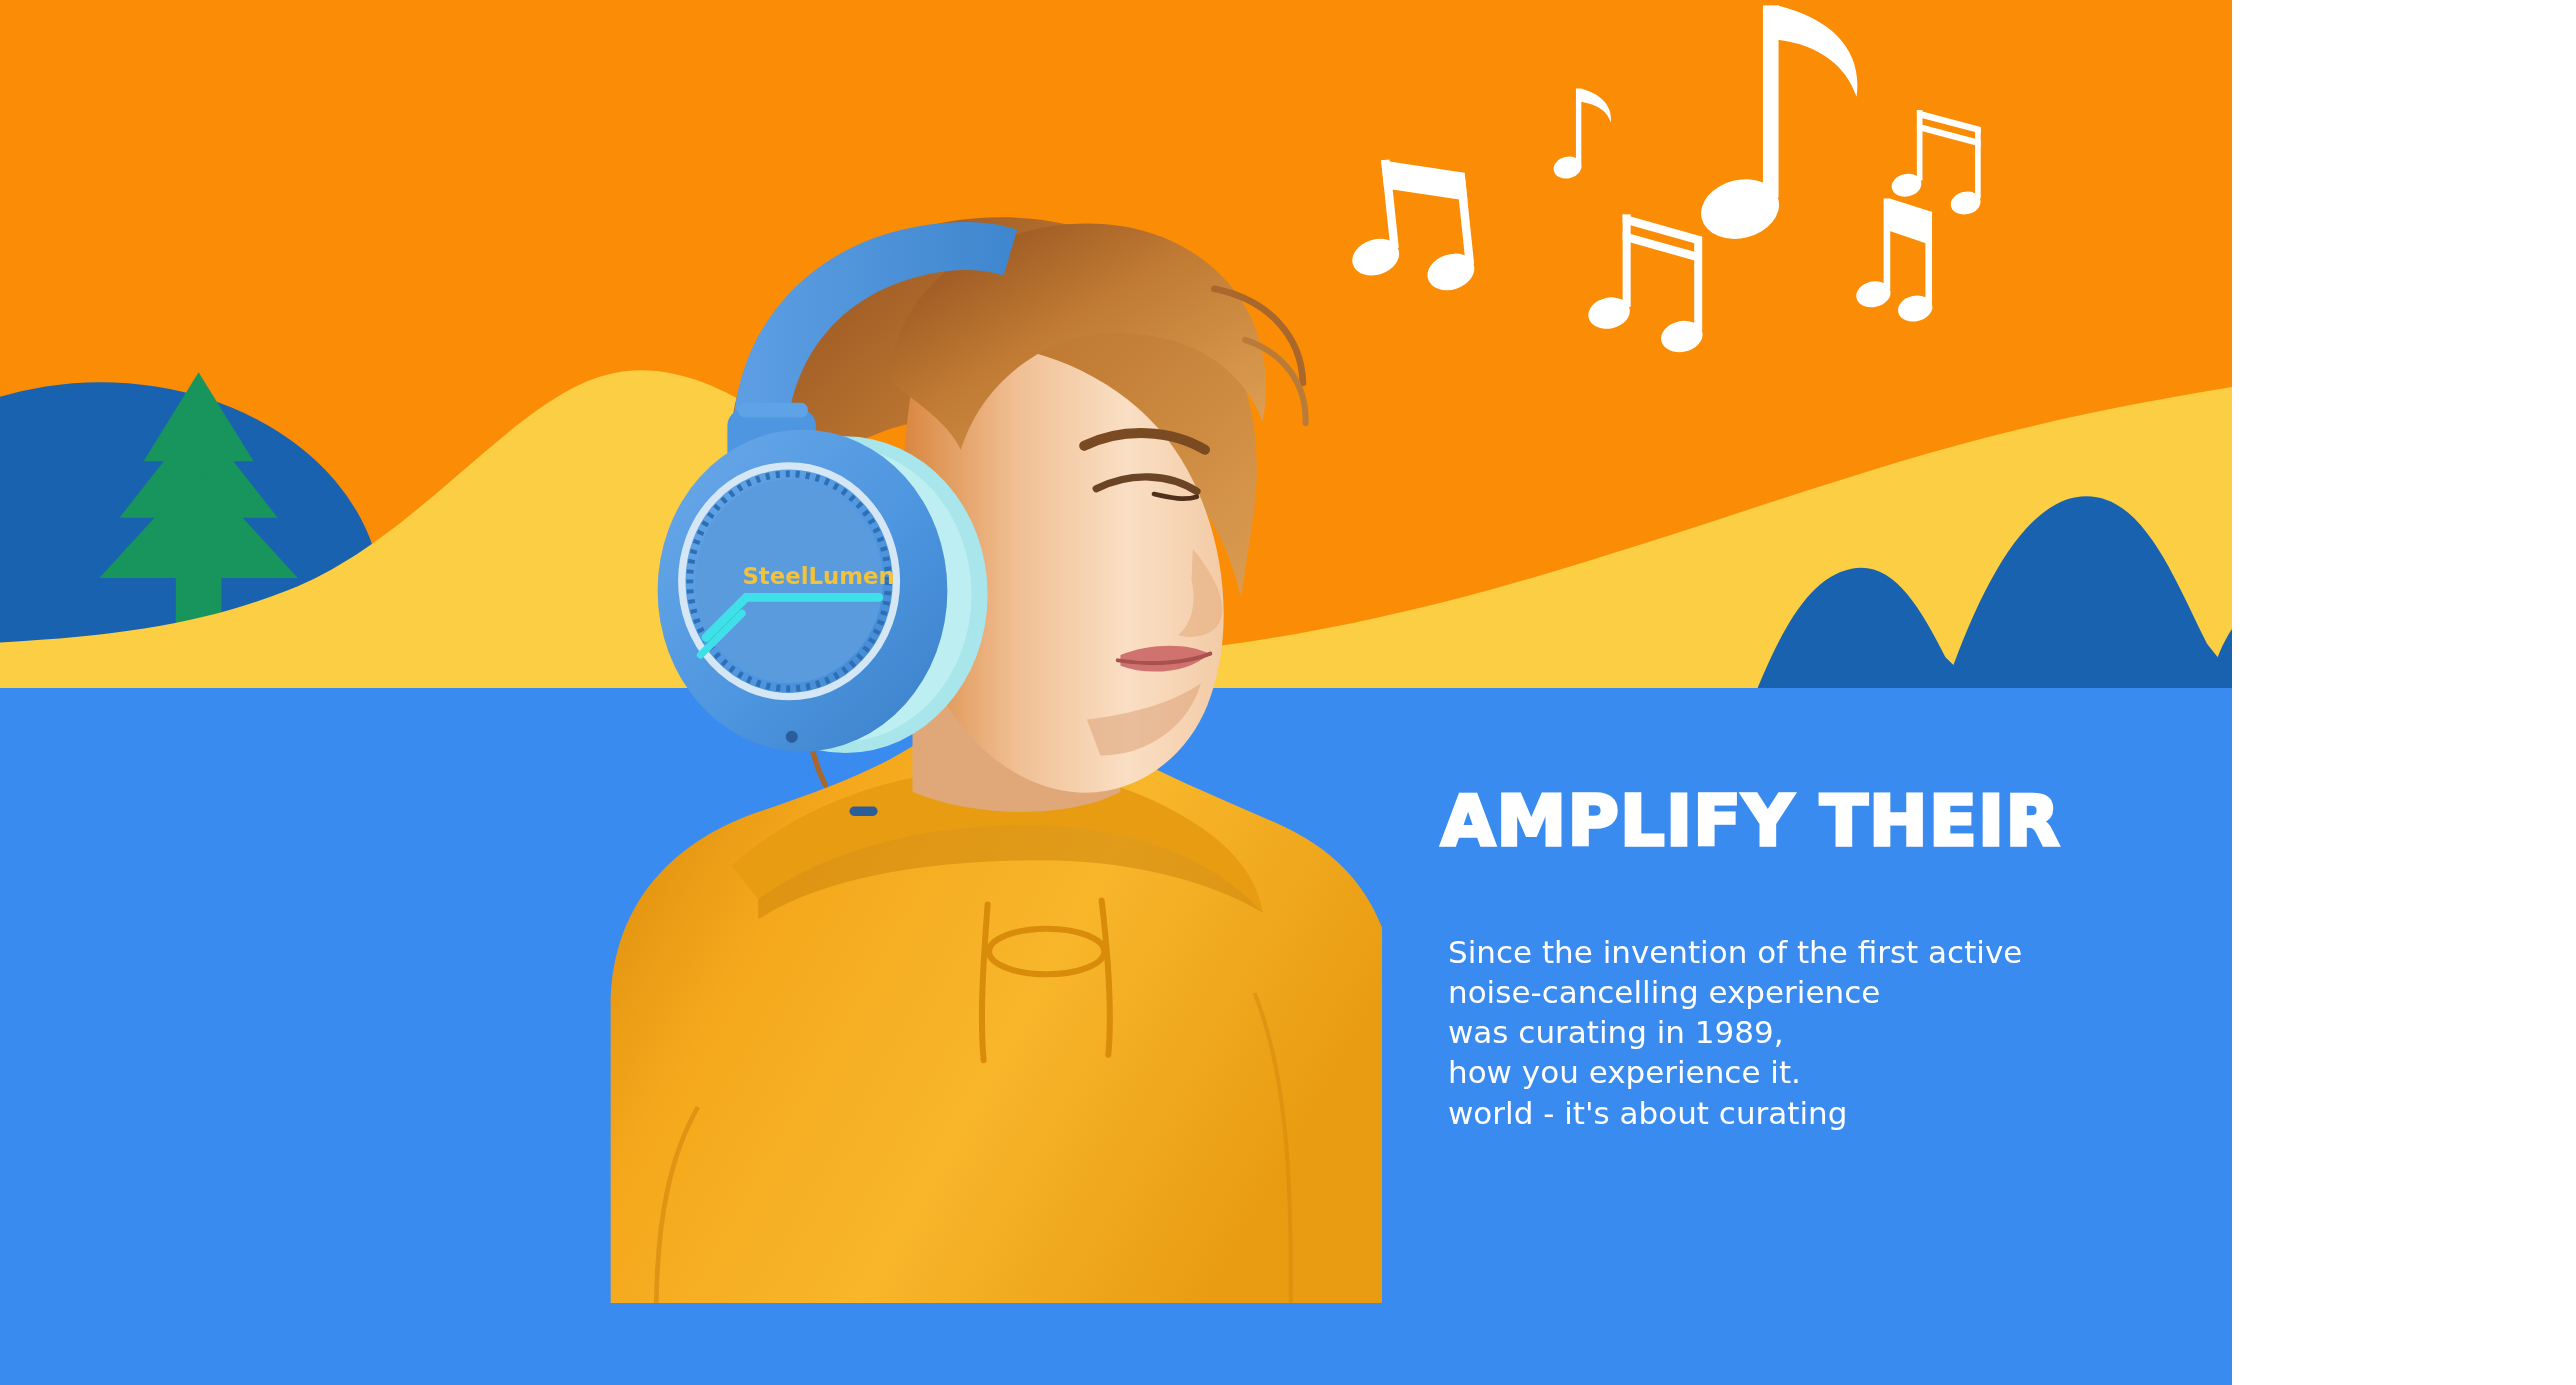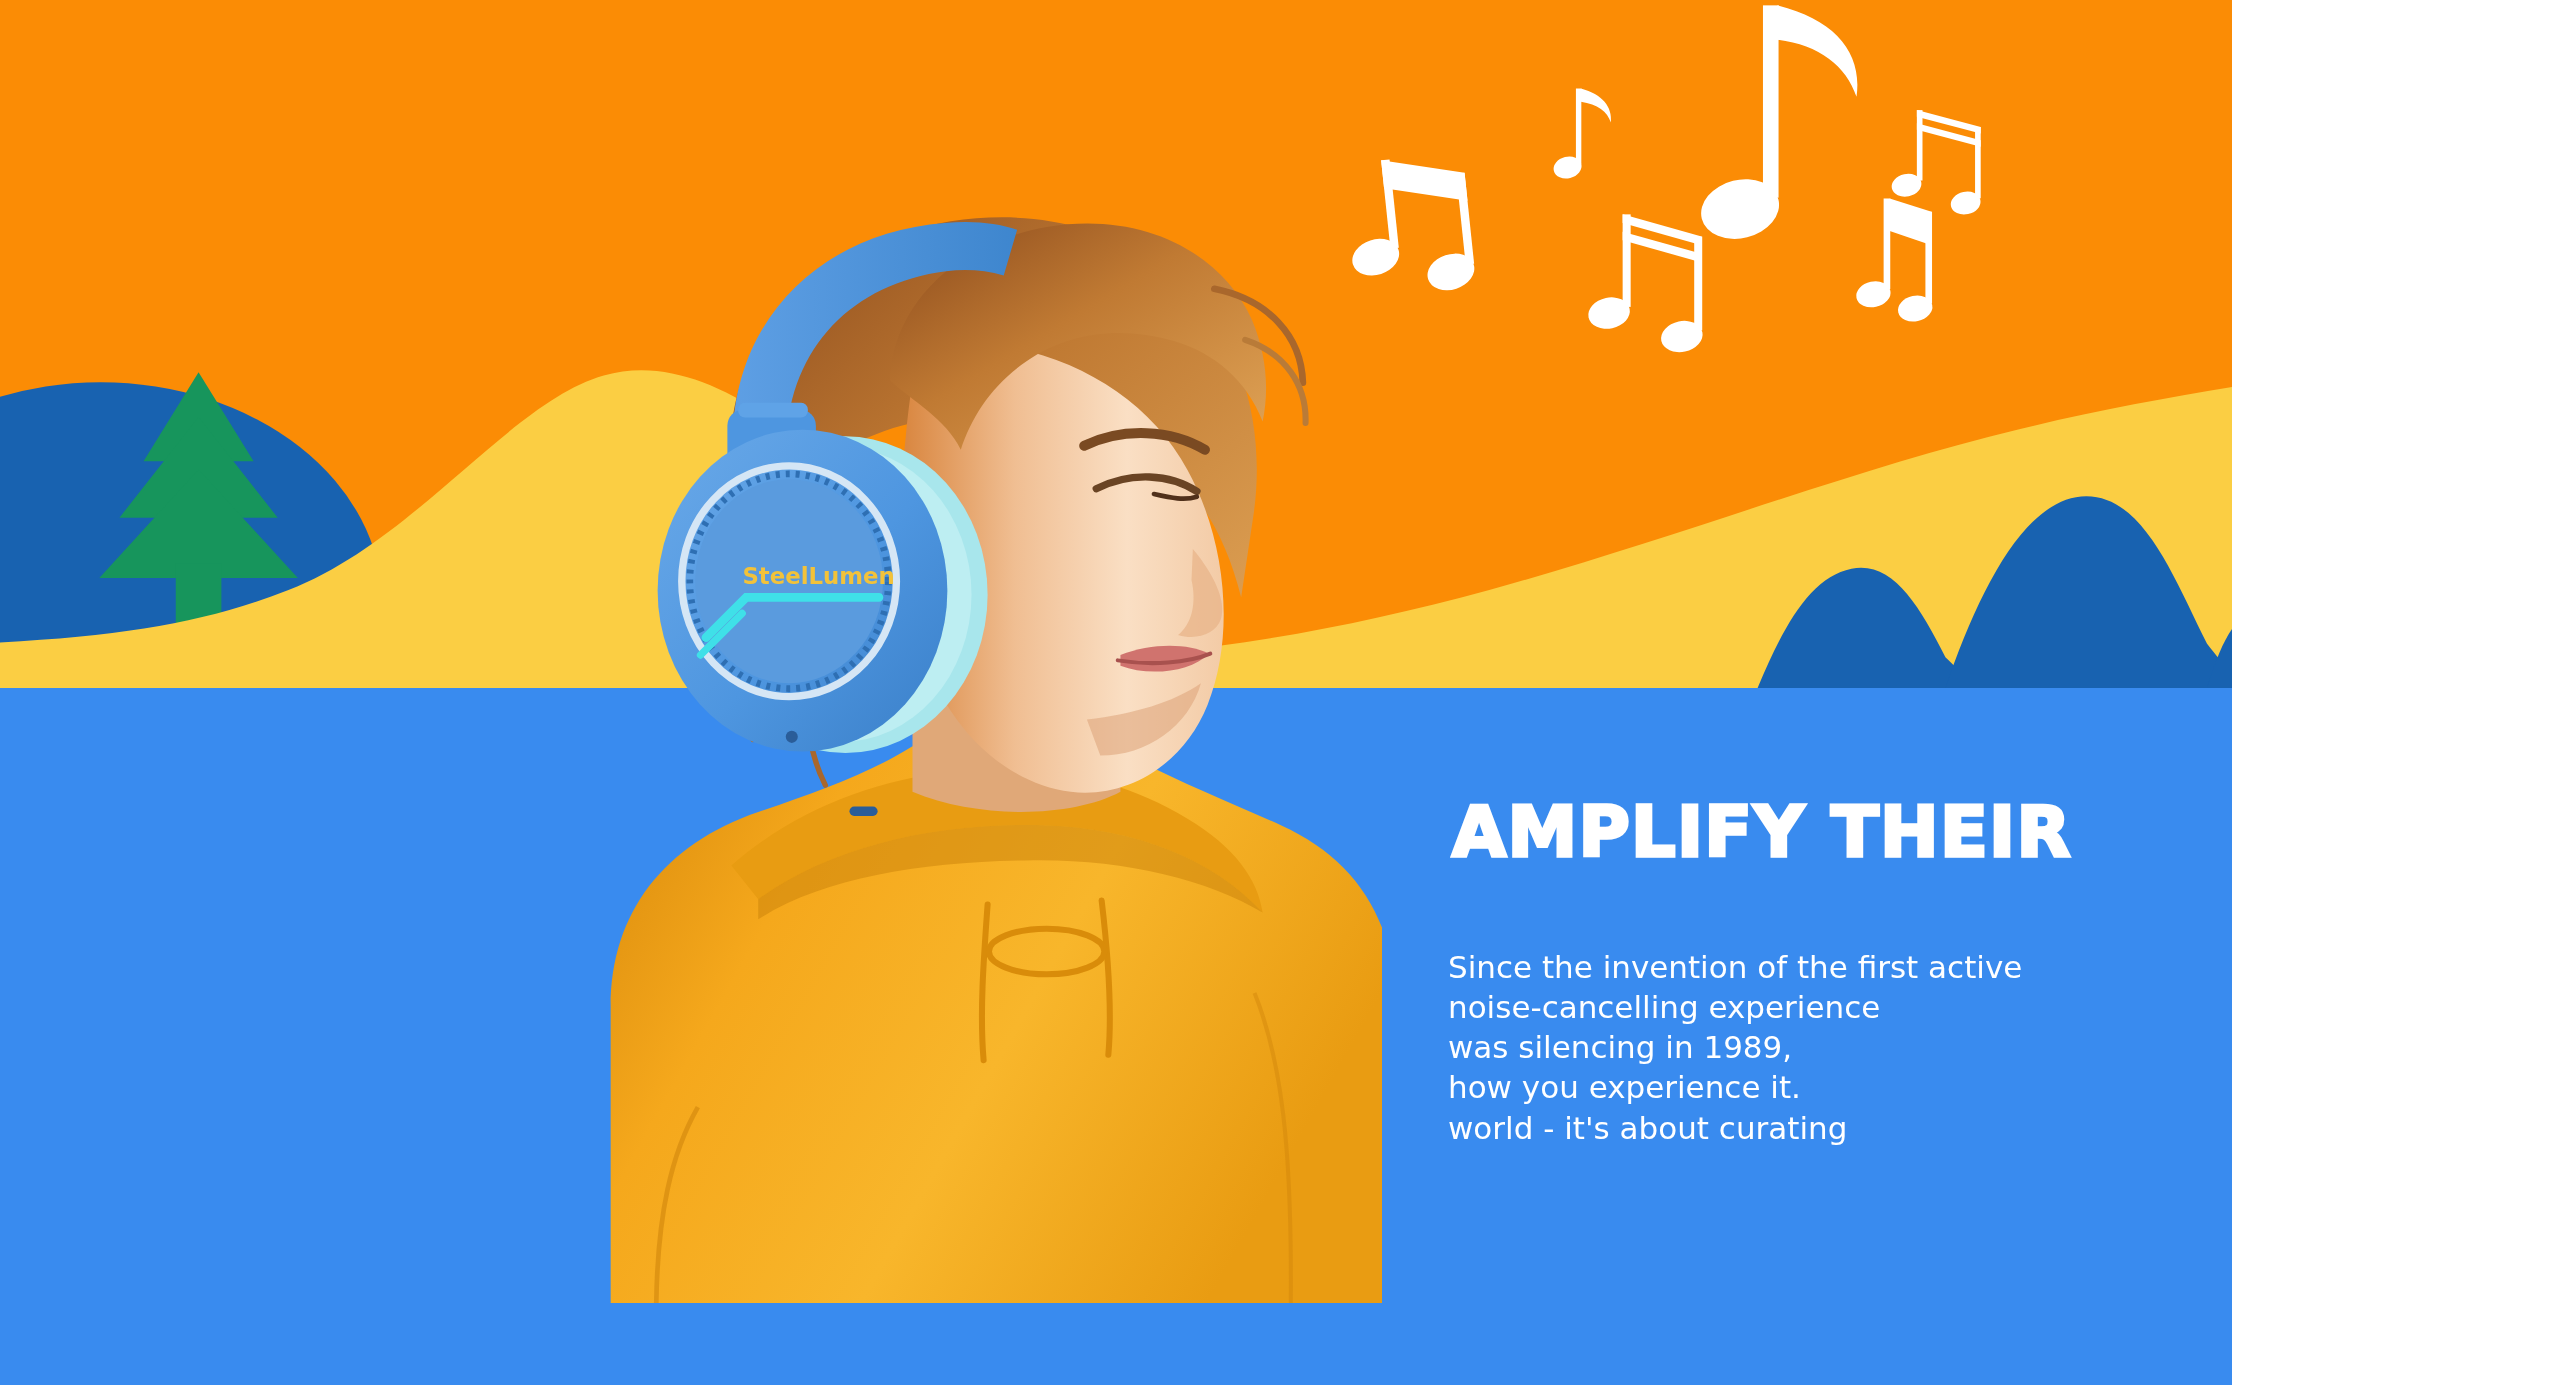--- a/index.html
+++ b/index.html
@@ -40,21 +40,21 @@
     left:1436px;top:782px;
     width:792px;
   }
   .headline{
     color:#FFFFFF;
     font-family:"DejaVu Sans",sans-serif;
     font-weight:700;
     font-size:70px;
     line-height:0.98;
     letter-spacing:1.3px;
-    margin:16px;
+    margin:5px;
     text-transform:uppercase;
     -webkit-text-stroke:3.4px #FFFFFF;
   }
   .headline .ln{display:block;}
   .body-copy{
     margin:12px;
     padding-top:64px;
     color:#FFFFFF;
     font-family:"DejaVu Sans",sans-serif;
     font-weight:400;
@@ -293,20 +293,20 @@
     </g>
   </svg>
 
   <div class="copy">
     <h1 class="headline">
       <span class="ln">AMPLiFY THEiR</span>
     </h1>
     <p class="body-copy">
       <span class="ln">Since the invention of the first active</span>
       <span class="ln">noise-cancelling experience</span>
-      <span class="ln">was silencing in 1989,</span>
+      <span class="ln">was curating in 1989,</span>
       <span class="ln">how you experience it.</span>
       <span class="ln">world - it's about curating</span>
     </p>
   </div>
 
 </div>
 
 
 </body></html>

